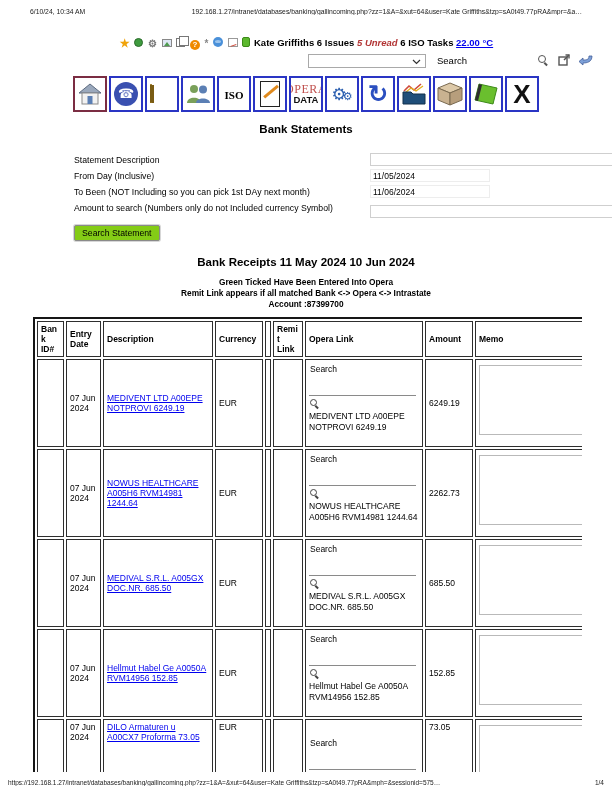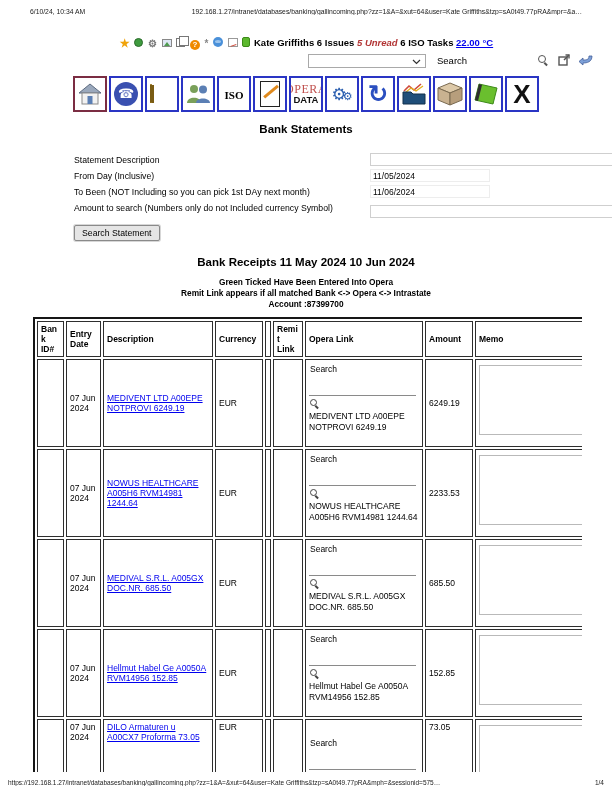--- a/index.html
+++ b/index.html
@@ -66,21 +66,21 @@
   .glyph-gears .g1 { font-size:17px; } .glyph-gears .g2 { font-size:11px; margin-left:-4px; }
 
   
   .bs-title { position:absolute; top:123px; left:0; width:100%; text-align:center; font-size:11.5px; font-weight:bold; }
   .bs-form { position:absolute; top:153px; left:46px; width:545px; font-size:8.7px;margin-left:28px; }
   .bs-row { display:flex; margin-bottom:3px; }
   .bs-row .lbl { width:296px; padding-top:2px; }
   .bs-row .fld { flex:1; }
   .inp { width:100%; height:13px; border:1px solid #cfcfcf; background:#fff; font-size:8.5px; font-family:"Liberation Sans", sans-serif; padding:0 2px; }
   .inp.date { border-color:#ededed; width:120px; }
-  .bs-btn { margin-top:4px; font-size:8.7px; font-family:"Liberation Sans", sans-serif; background:#e5e5e5; border:1px solid #8a8a8a; border-radius:2px; padding:2px 7px; box-shadow:0 0 0 1px #d7d7d7; cursor:pointer; }
+  .bs-btn { margin-top:4px; font-size:8.7px; font-family:"Liberation Sans", sans-serif; background:#84cc16; border:1px solid #8a8a8a; border-radius:2px; padding:2px 7px; box-shadow:0 0 0 1px #d7d7d7; cursor:pointer; }
 
   
   .br-title { position:absolute; top:256px; left:0; width:100%; text-align:center; font-size:11.5px; font-weight:bold; }
   .br-notes { position:absolute; top:277px; left:0; width:100%; text-align:center; font-size:8.3px; font-weight:bold; line-height:1.3; }
 
   .tbl-wrap { position:absolute; top:317px; left:33px; width:549px; height:455px; overflow:hidden; }
   table.rcpt { border-collapse:separate; border-spacing:2px; border:2px solid #161616; width:549px; table-layout:fixed; background:#fff; }
   .rcpt th, .rcpt td { border:1px solid #2e2e2e; font-size:8.5px; padding:2px 3px; text-align:left; word-wrap:break-word; overflow:hidden; }
   .rcpt th { font-weight:bold; height:26px; vertical-align:middle; }
   .rcpt td { height:88px; vertical-align:middle; }
@@ -290,21 +290,21 @@
         <td><a class="lnk">NOWUS HEALTHCARE A005H6 RVM14981 1244.64</a></td>
         <td>EUR</td>
         <td class="c-spacer"></td>
         <td></td>
         <td class="c-opera">
           <div class="srch-lbl">Search</div>
           <div class="srch-input"></div>
           <span class="cell-mag"></span>
           <div class="match">NOWUS HEALTHCARE A005H6 RVM14981 1244.64</div>
         </td>
-        <td>2233.53</td>
+        <td>2262.73</td>
         <td class="c-memo"><input class="memo-field" type="text" value="" style=""></td>
       </tr>
 
       <tr>
         <td></td>
         <td>07 Jun 2024</td>
         <td><a class="lnk">MEDIVAL S.R.L. A005GX DOC.NR. 685.50</a></td>
         <td>EUR</td>
         <td class="c-spacer"></td>
         <td></td>

